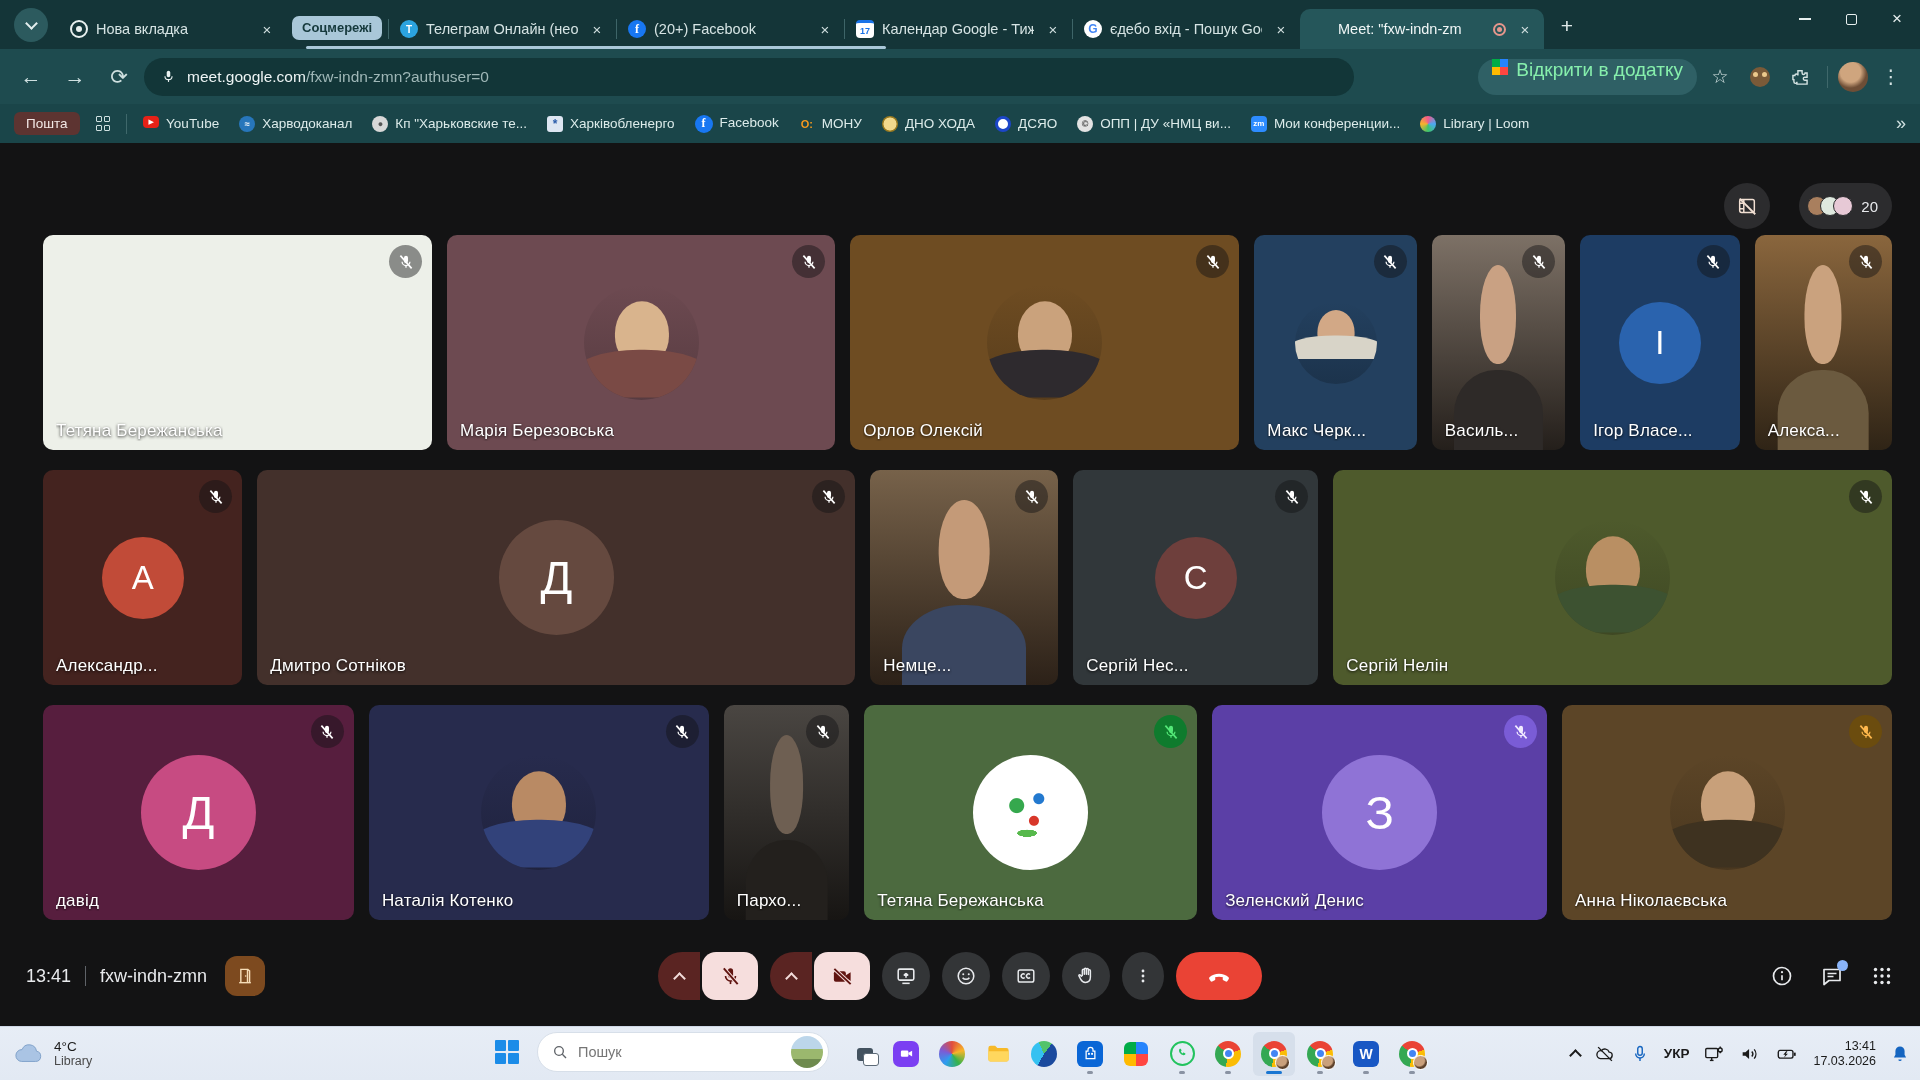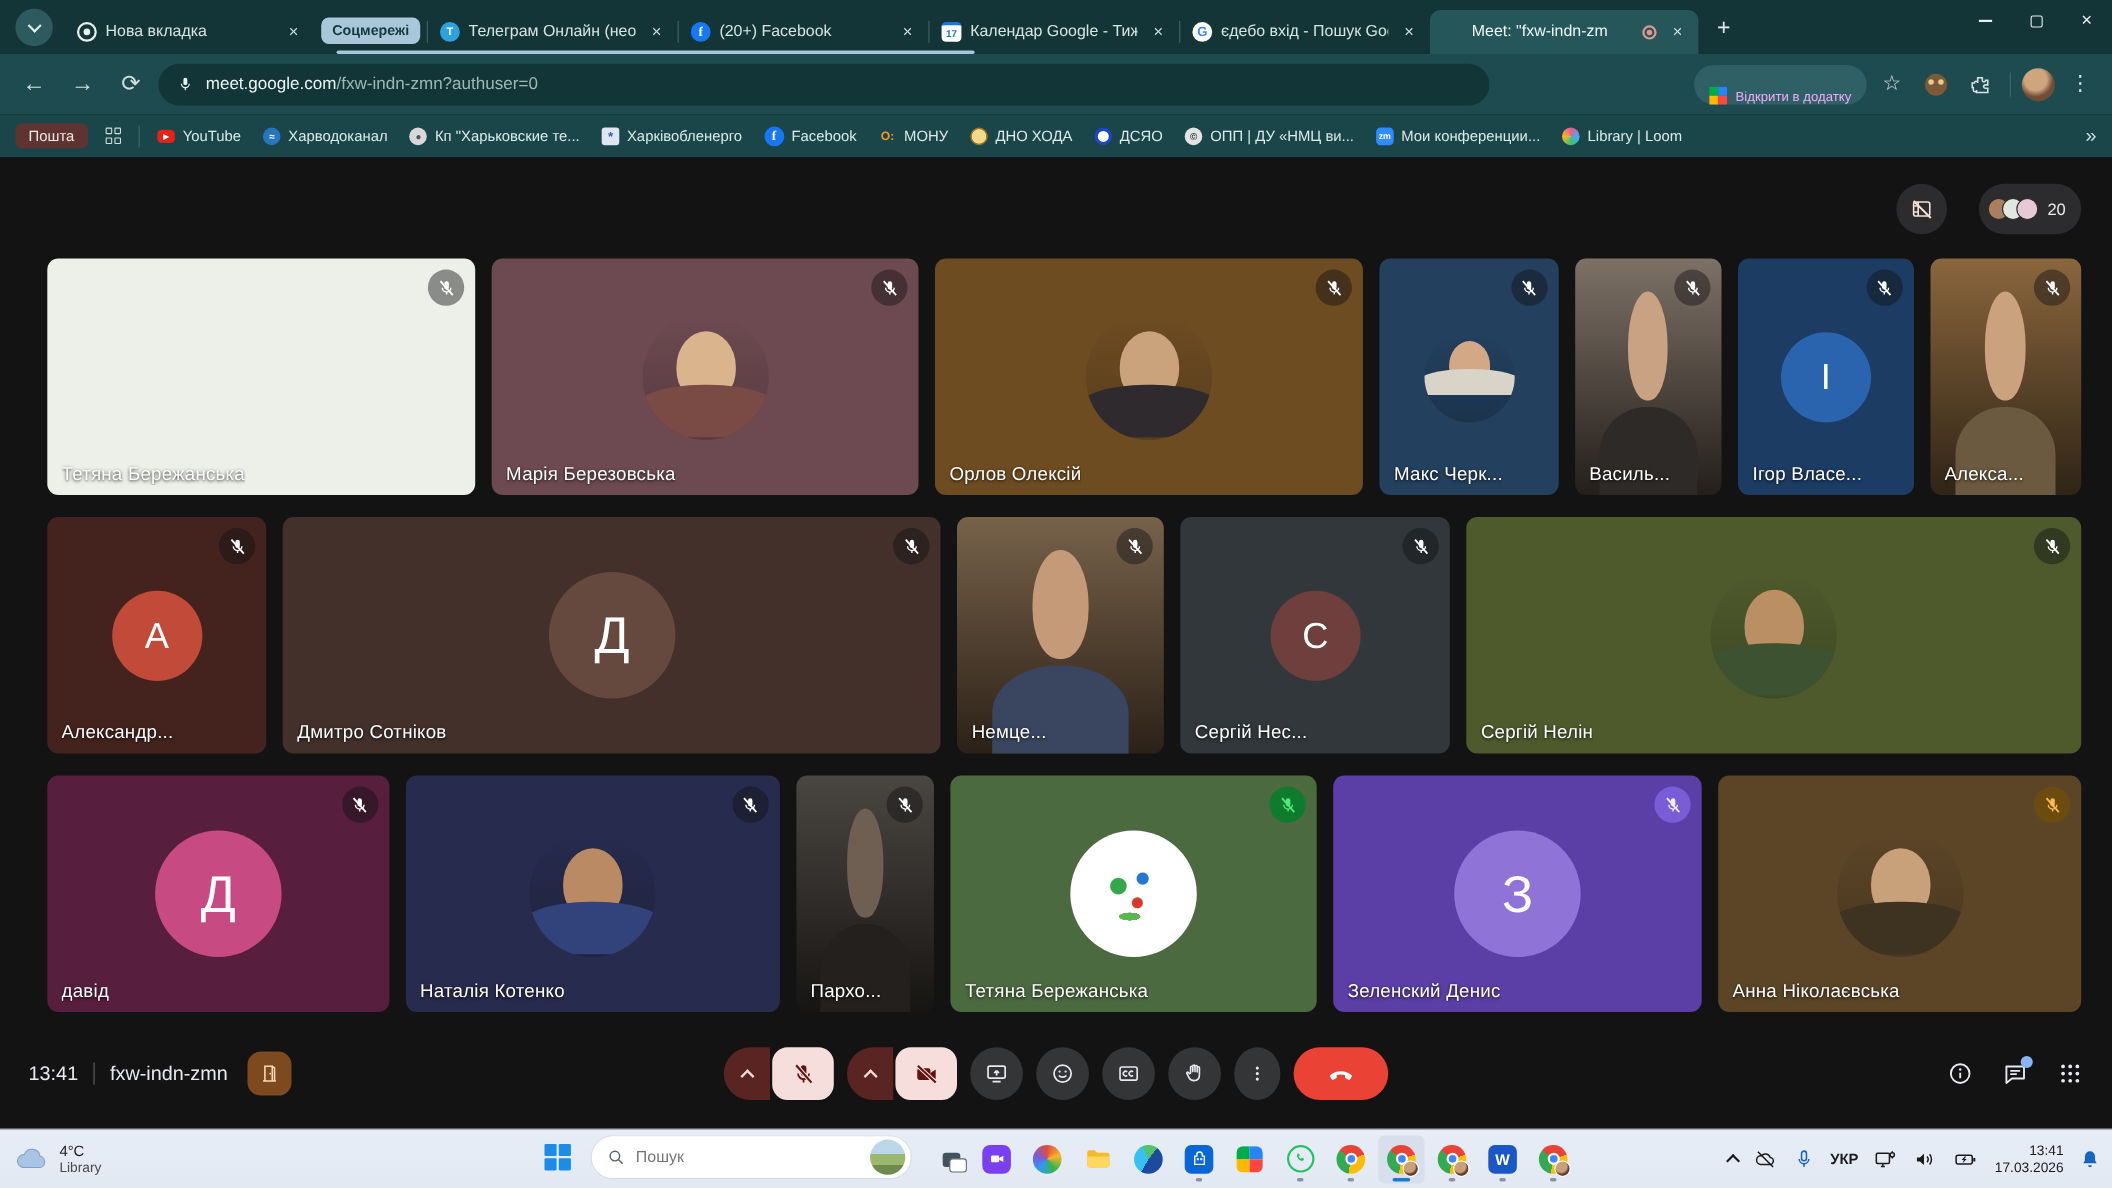--- a/index.html
+++ b/index.html
@@ -39,42 +39,42 @@
   .ic-close{font-size:17px}
 
   .toolbar{height:55px;background:#1e4b4f;display:flex;align-items:center;padding:0 12px;gap:6px;flex:0 0 auto}
   .nav-btn{width:38px;height:38px;display:flex;align-items:center;justify-content:center;color:#cfe0e0;font-size:21px;border-radius:50%;flex:0 0 auto}
   .urlpill{flex:0 1 1210px;height:38px;background:#123638;border-radius:19px;display:flex;align-items:center;padding:5px 16px;gap:10px;min-width:0}
   .urlpill svg{flex:0 0 auto}
   .urltext{font-size:15.5px;color:#e9f1f1;white-space:nowrap;overflow:hidden}
   .urltext .host{color:#eef5f5}
   .urltext .path{color:#9fb7b7}
   .tb-spacer{flex:1}
-  .openapp{height:36px;background:#2f6065;border-radius:18px;display:flex;align-items:flex-end;gap:8px;padding:0 14px;color:#f0abfc;font-size:12px;flex:0 0 auto;white-space:nowrap}
+  .openapp{height:36px;background:#2f6065;border-radius:18px;display:flex;align-items:flex-start;gap:8px;padding:0 14px;color:#86efac;font-size:19px;flex:0 0 auto;white-space:nowrap}
   .tb-ic{width:34px;height:34px;display:flex;align-items:center;justify-content:center;color:#d5e3e3;font-size:19px;border-radius:50%;flex:0 0 auto}
   .owl{width:20px;height:20px;border-radius:50%;background:#7a5a38;position:relative}
   .owl::before,.owl::after{content:"";position:absolute;top:5px;width:5px;height:5px;border-radius:50%;background:#ecc98c}
   .owl::before{left:3px}.owl::after{right:3px}
   .tb-sep{width:1px;height:22px;background:#3f686b;margin:0 4px;flex:0 0 auto}
   .avatar-tb{width:30px;height:30px;border-radius:50%;background:radial-gradient(circle at 42% 34%,#cfa57e 0 38%,#6e4e36 60%);flex:0 0 auto}
 
   .bookmarks{height:39px;background:#1a4549;display:flex;align-items:center;padding:0 14px;gap:16px;flex:0 0 auto}
   .bm-chip{background:#5d3431;color:#f3e8e6;font-size:13.5px;border-radius:6px;padding:4px 12px;flex:0 0 auto}
   .apps-grid{display:grid;grid-template-columns:6px 6px;grid-template-rows:6px 6px;gap:2.5px;flex:0 0 auto}
   .apps-grid i{border:1.6px solid #cfe0e0;border-radius:1px}
   .bm-sep{width:1px;height:20px;background:#3f686b;flex:0 0 auto}
-  .bm-item{display:flex;align-items:center;gap:7px;color:#dcebea;font-size:13.5px;flex:0 0 auto;white-space:nowrap}
+  .bm-item{display:flex;align-items:flex-start;gap:7px;color:#dcebea;font-size:13.5px;flex:0 0 auto;white-space:nowrap}
   .bfv{width:16px;height:16px;border-radius:50%;display:inline-flex;align-items:center;justify-content:center;
     font-size:9px;font-weight:bold;color:#fff;flex:0 0 auto}
   .bm-spacer{flex:1}
   .bm-more{color:#cfe0e0;font-size:18px;flex:0 0 auto}
 
   
   .stage{flex:1;position:relative;background:#131314}
-  .stage-top{position:absolute;top:24px;right:28px;display:flex;gap:29px;align-items:center}
+  .stage-top{position:absolute;top:40px;right:28px;display:flex;gap:29px;align-items:center}
   .fx-btn{width:46px;height:46px;border-radius:50%;background:#2c2c2e;display:flex;align-items:center;justify-content:center}
   .count-pill{height:46px;border-radius:23px;background:#2c2c2e;display:flex;align-items:center;gap:8px;padding:0 14px 0 8px}
   .mini-avs{display:flex}
   .mini-avs i{width:20px;height:20px;border-radius:50%;border:1px solid #2c2c2e}
   .mini-avs i+i{margin-left:-7px}
   .count-pill .cnt{color:#e8eaed;font-size:15px}
 
   .tiles{position:absolute;left:43px;right:28px;top:92px;display:flex;flex-direction:column;gap:20px}
   .trow{display:flex;gap:15px;height:215px}
   .tile{position:relative;border-radius:10px;overflow:hidden;display:flex;align-items:center;justify-content:center;flex-basis:0;min-width:0}

